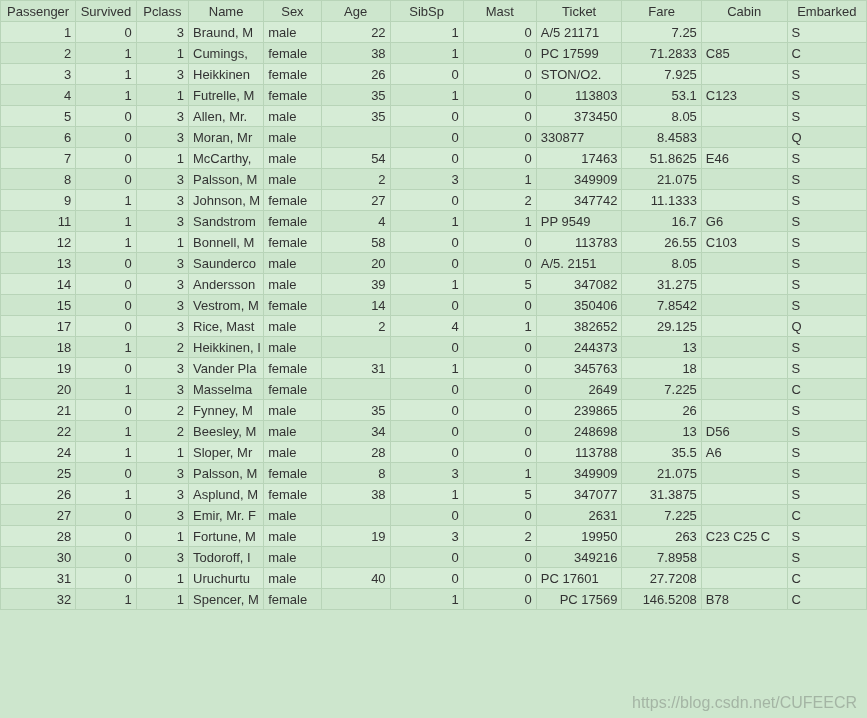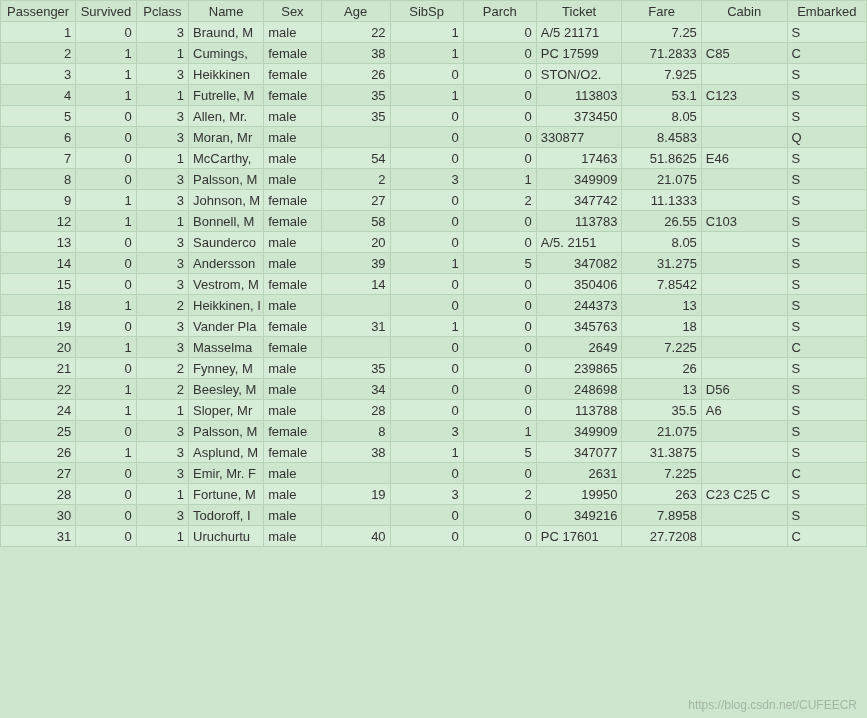--- a/index.html
+++ b/index.html
@@ -46,21 +46,21 @@
   col.c-ticket    { width: 82px; }
   col.c-fare      { width: 76px; }
   col.c-cabin     { width: 82px; }
   col.c-embarked  { width: 76px; }
   td.num { text-align: right; }
   td.txt { text-align: left; }
   .watermark {
     position: absolute;
     right: 10px;
     bottom: 6px;
-    font-size: 12px;
+    font-size: 16px;
     color: rgba(90,90,90,0.35);
     pointer-events: none;
   }
 </style>
 </head>
 <body>
 
 <table>
   <colgroup>
     <col class="c-passenger">
@@ -78,21 +78,21 @@
   </colgroup>
   <thead>
     <tr id="header-row">
         <th>Passenger</th>
         <th>Survived</th>
         <th>Pclass</th>
         <th>Name</th>
         <th>Sex</th>
         <th>Age</th>
         <th>SibSp</th>
-        <th>Parch</th>
+        <th>Mast</th>
         <th>Ticket</th>
         <th>Fare</th>
         <th>Cabin</th>
         <th>Embarked</th>
       </tr>
   </thead>
   <tbody id="body">
       <tr>
         <td class="num">1</td>
         <td class="num">0</td>
@@ -213,20 +213,34 @@
         <td class="txt">female</td>
         <td class="num">27</td>
         <td class="num">0</td>
         <td class="num">2</td>
         <td class="num">347742</td>
         <td class="num">11.1333</td>
         <td class="txt"></td>
         <td class="txt">S</td>
       </tr>
       <tr>
+        <td class="num">11</td>
+        <td class="num">1</td>
+        <td class="num">3</td>
+        <td class="txt">Sandstrom</td>
+        <td class="txt">female</td>
+        <td class="num">4</td>
+        <td class="num">1</td>
+        <td class="num">1</td>
+        <td class="txt">PP 9549</td>
+        <td class="num">16.7</td>
+        <td class="txt">G6</td>
+        <td class="txt">S</td>
+      </tr>
+      <tr>
         <td class="num">12</td>
         <td class="num">1</td>
         <td class="num">1</td>
         <td class="txt">Bonnell, M</td>
         <td class="txt">female</td>
         <td class="num">58</td>
         <td class="num">0</td>
         <td class="num">0</td>
         <td class="num">113783</td>
         <td class="num">26.55</td>
@@ -269,20 +283,34 @@
         <td class="txt">female</td>
         <td class="num">14</td>
         <td class="num">0</td>
         <td class="num">0</td>
         <td class="num">350406</td>
         <td class="num">7.8542</td>
         <td class="txt"></td>
         <td class="txt">S</td>
       </tr>
       <tr>
+        <td class="num">17</td>
+        <td class="num">0</td>
+        <td class="num">3</td>
+        <td class="txt">Rice, Mast</td>
+        <td class="txt">male</td>
+        <td class="num">2</td>
+        <td class="num">4</td>
+        <td class="num">1</td>
+        <td class="num">382652</td>
+        <td class="num">29.125</td>
+        <td class="txt"></td>
+        <td class="txt">Q</td>
+      </tr>
+      <tr>
         <td class="num">18</td>
         <td class="num">1</td>
         <td class="num">2</td>
         <td class="txt">Heikkinen, I</td>
         <td class="txt">male</td>
         <td class="num"></td>
         <td class="num">0</td>
         <td class="num">0</td>
         <td class="num">244373</td>
         <td class="num">13</td>
@@ -434,18 +462,32 @@
         <td class="num">0</td>
         <td class="num">1</td>
         <td class="txt">Uruchurtu</td>
         <td class="txt">male</td>
         <td class="num">40</td>
         <td class="num">0</td>
         <td class="num">0</td>
         <td class="txt">PC 17601</td>
         <td class="num">27.7208</td>
         <td class="txt"></td>
+        <td class="txt">C</td>
+      </tr>
+      <tr>
+        <td class="num">32</td>
+        <td class="num">1</td>
+        <td class="num">1</td>
+        <td class="txt">Spencer, M</td>
+        <td class="txt">female</td>
+        <td class="num"></td>
+        <td class="num">1</td>
+        <td class="num">0</td>
+        <td class="num">PC 17569</td>
+        <td class="num">146.5208</td>
+        <td class="txt">B78</td>
         <td class="txt">C</td>
       </tr>
     </tbody>
 </table>
 
 <div class="watermark">https://blog.csdn.net/CUFEECR</div>
 
 </body></html>

